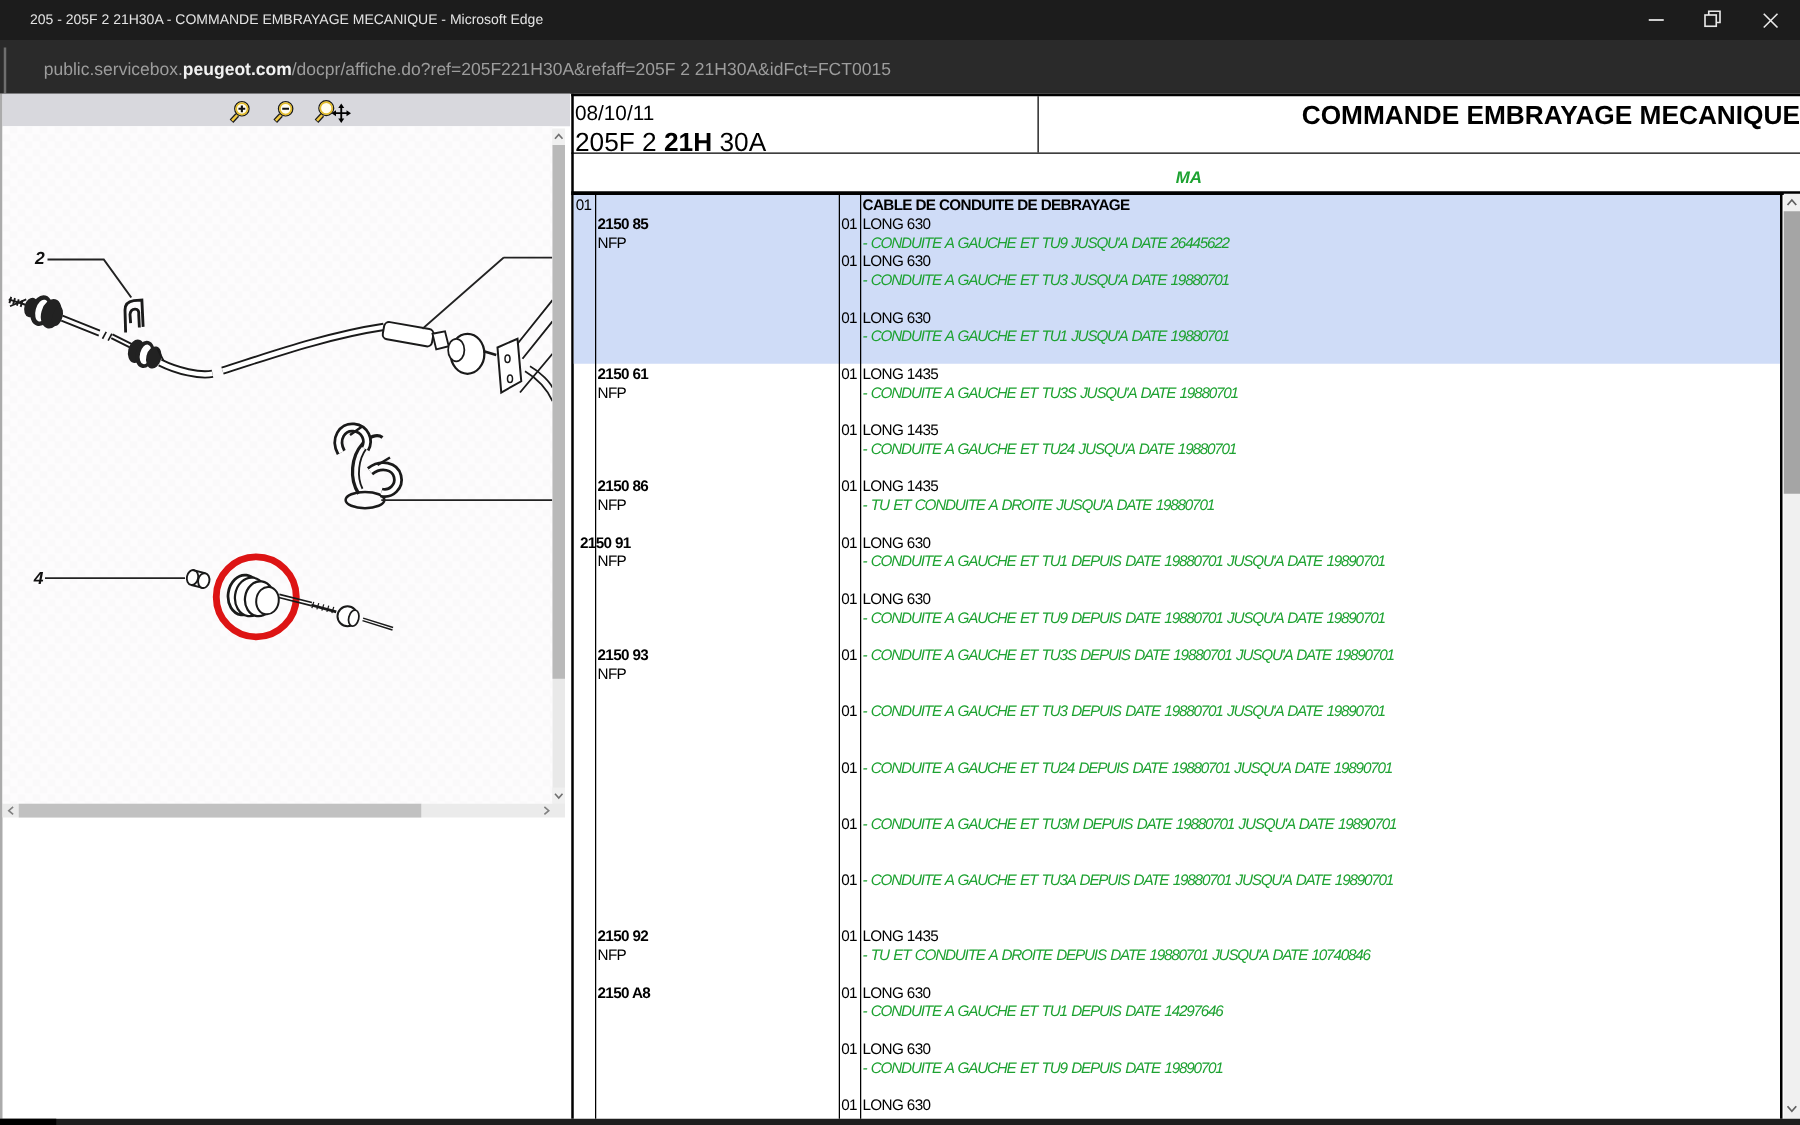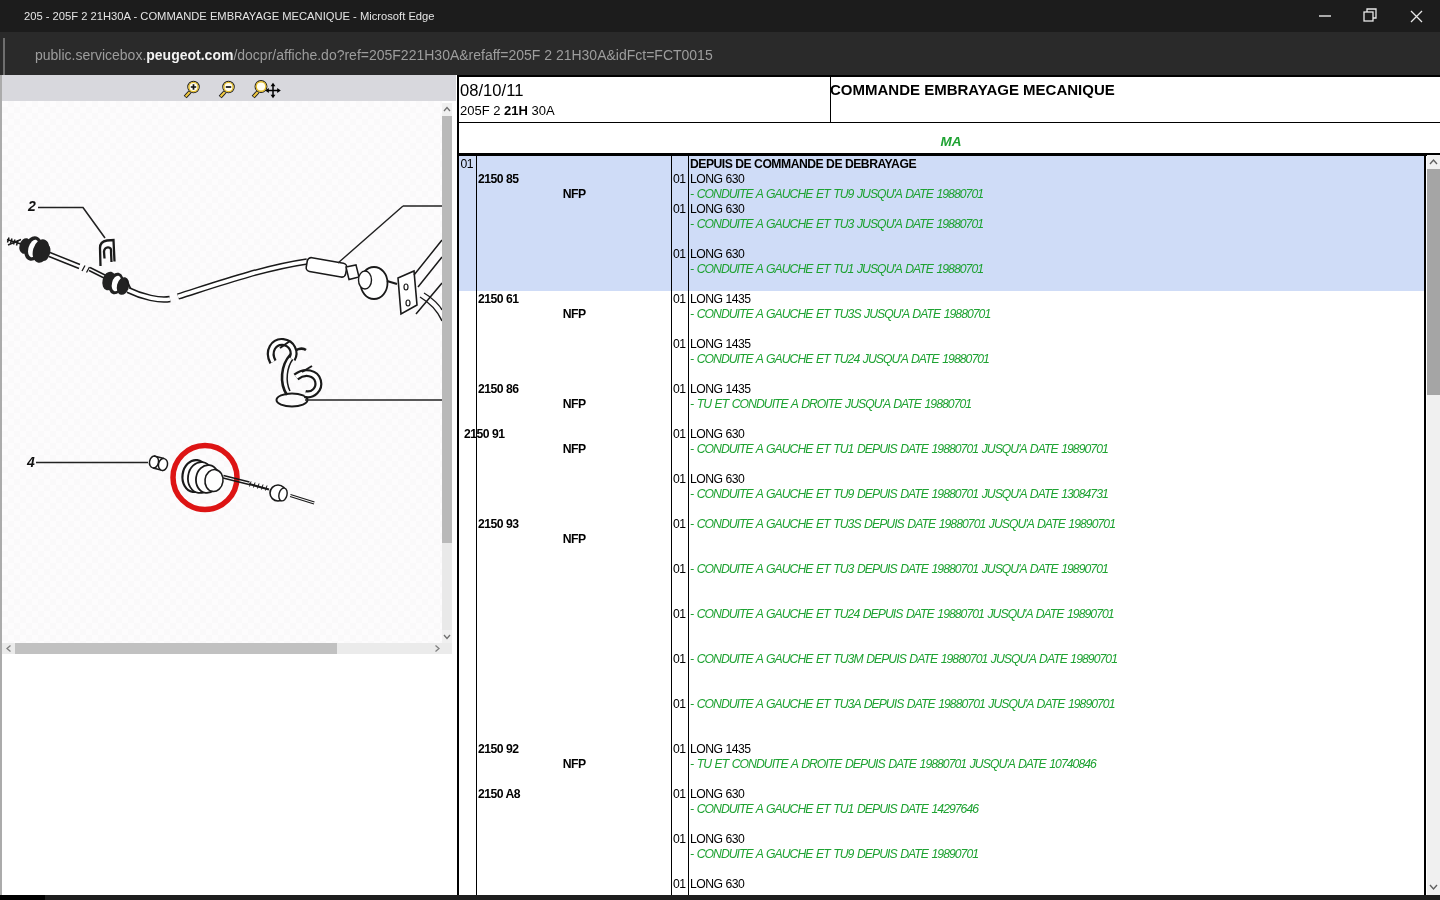--- a/index.html
+++ b/index.html
@@ -4,21 +4,21 @@
 <style>
   html,body{margin:0;padding:0}
   body{width:1440px;height:900px;overflow:hidden;position:relative;
        font-family:"Liberation Sans",sans-serif;background:#fff}
   .abs{position:absolute}
   .tl{position:absolute;white-space:pre}
   
   .t{position:absolute;white-space:pre;font-size:12.2px;letter-spacing:-0.5px;line-height:15px;height:15px;color:#000}
   .b{font-weight:bold}
   .g{color:#1da231;font-style:italic;letter-spacing:-0.95px;word-spacing:1.1px}
-  .nfp{position:absolute;width:192.5px;text-align:center;font-weight:bold;font-size:12.2px;letter-spacing:-0.5px;line-height:15px;height:15px}
+  .nfp{position:absolute;width:192.5px;text-align:left;font-weight:normal;font-size:12.2px;letter-spacing:-0.5px;line-height:15px;height:15px}
   .vline{position:absolute;background:#000;width:1px}
 </style>
 </head>
 <body>
 
 <div class="abs" style="left:0;top:0;width:1440px;height:32px;background:#1c1c1c"></div>
 <div class="tl" style="left:24px;top:9.5px;font-size:11.2px;color:#e4e4e4">205 - 205F 2 21H30A - COMMANDE EMBRAYAGE MECANIQUE - Microsoft Edge</div>
 <svg class="abs" style="left:1300px;top:0" width="140" height="32" viewBox="0 0 140 32">
   <line x1="19" y1="16" x2="31" y2="16" stroke="#e8e8e8" stroke-width="1.4"></line>
   <rect x="64" y="12" width="9" height="9" fill="none" stroke="#e8e8e8" stroke-width="1.3"></rect>
@@ -184,38 +184,38 @@
   <path d="M 433.5 2.5 L 437 5.5 L 433.5 8.5" stroke="#808080" stroke-width="1.3" fill="none"></path>
 </svg>
 
 <div class="abs" style="left:456.5px;top:75px;width:2.5px;height:820px;background:#000"></div>
 <div class="abs" style="left:456.5px;top:75px;width:983.5px;height:2px;background:#000"></div>
 <div class="vline" style="left:830px;top:77px;height:45px"></div>
 <div class="abs" style="left:456.5px;top:121.5px;width:983.5px;height:1.5px;background:#000"></div>
 <div class="abs" style="left:456.5px;top:153px;width:983.5px;height:2.5px;background:#000"></div>
 
 <div class="tl" style="left:460px;top:81px;font-size:16.6px;color:#000">08/10/11</div>
-<div class="tl" style="left:460px;top:103px;font-size:13px;color:#000">205F 2 <span class="b">21H</span> 30A</div>
-<div class="tl b" style="left:830px;top:81px;width:610px;text-align:left;font-size:15px;color:#000">COMMANDE EMBRAYAGE MECANIQUE</div>
+<div class="tl" style="left:460px;top:103px;font-size:21px;color:#000">205F 2 <span class="b">21H</span> 30A</div>
+<div class="tl b" style="left:830px;top:81px;width:610px;text-align:right;font-size:21px;color:#000">COMMANDE EMBRAYAGE MECANIQUE</div>
 <div class="tl" style="left:460px;top:134px;width:982px;text-align:center;font-size:13.5px;color:#1da231;font-style:italic;font-weight:bold">MA</div>
 
 <div class="abs" style="left:459px;top:155.5px;width:965.3px;height:135px;background:#cfdcf7"></div>
 
 <div class="vline" style="left:476px;top:155.5px;height:739.5px"></div>
 <div class="vline" style="left:671px;top:155.5px;height:739.5px"></div>
 <div class="vline" style="left:688px;top:155.5px;height:739.5px"></div>
 
 <div>
 <div class="t" style="left:460.5px;top:157.3px">01</div>
-<div class="t b" style="left:690px;top:157.3px">DEPUIS DE COMMANDE DE DEBRAYAGE</div>
+<div class="t b" style="left:690px;top:157.3px">CABLE DE CONDUITE DE DEBRAYAGE</div>
 <div class="t b" style="left:478px;top:172.3px">2150 85</div>
 <div class="t" style="left:673px;top:172.3px">01</div>
 <div class="t " style="left:690px;top:172.3px">LONG 630</div>
 <div class="nfp" style="left:478px;top:187.3px">NFP</div>
-<div class="t g" style="left:690px;top:187.3px">- CONDUITE A GAUCHE ET TU9 JUSQU'A DATE 19880701</div>
+<div class="t g" style="left:690px;top:187.3px">- CONDUITE A GAUCHE ET TU9 JUSQU'A DATE 26445622</div>
 <div class="t" style="left:673px;top:202.3px">01</div>
 <div class="t " style="left:690px;top:202.3px">LONG 630</div>
 <div class="t g" style="left:690px;top:217.3px">- CONDUITE A GAUCHE ET TU3 JUSQU'A DATE 19880701</div>
 <div class="t" style="left:673px;top:247.3px">01</div>
 <div class="t " style="left:690px;top:247.3px">LONG 630</div>
 <div class="t g" style="left:690px;top:262.3px">- CONDUITE A GAUCHE ET TU1 JUSQU'A DATE 19880701</div>
 <div class="t b" style="left:478px;top:292.3px">2150 61</div>
 <div class="t" style="left:673px;top:292.3px">01</div>
 <div class="t " style="left:690px;top:292.3px">LONG 1435</div>
 <div class="nfp" style="left:478px;top:307.3px">NFP</div>
@@ -228,21 +228,21 @@
 <div class="t " style="left:690px;top:382.3px">LONG 1435</div>
 <div class="nfp" style="left:478px;top:397.3px">NFP</div>
 <div class="t g" style="left:690px;top:397.3px">- TU ET CONDUITE A DROITE JUSQU'A DATE 19880701</div>
 <div class="t b" style="left:464px;top:427.3px">2150 91</div>
 <div class="t" style="left:673px;top:427.3px">01</div>
 <div class="t " style="left:690px;top:427.3px">LONG 630</div>
 <div class="nfp" style="left:478px;top:442.3px">NFP</div>
 <div class="t g" style="left:690px;top:442.3px">- CONDUITE A GAUCHE ET TU1 DEPUIS DATE 19880701 JUSQU'A DATE 19890701</div>
 <div class="t" style="left:673px;top:472.3px">01</div>
 <div class="t " style="left:690px;top:472.3px">LONG 630</div>
-<div class="t g" style="left:690px;top:487.3px">- CONDUITE A GAUCHE ET TU9 DEPUIS DATE 19880701 JUSQU'A DATE 13084731</div>
+<div class="t g" style="left:690px;top:487.3px">- CONDUITE A GAUCHE ET TU9 DEPUIS DATE 19880701 JUSQU'A DATE 19890701</div>
 <div class="t b" style="left:478px;top:517.3px">2150 93</div>
 <div class="t" style="left:673px;top:517.3px">01</div>
 <div class="t g" style="left:690px;top:517.3px">- CONDUITE A GAUCHE ET TU3S DEPUIS DATE 19880701 JUSQU'A DATE 19890701</div>
 <div class="nfp" style="left:478px;top:532.3px">NFP</div>
 <div class="t" style="left:673px;top:562.3px">01</div>
 <div class="t g" style="left:690px;top:562.3px">- CONDUITE A GAUCHE ET TU3 DEPUIS DATE 19880701 JUSQU'A DATE 19890701</div>
 <div class="t" style="left:673px;top:607.3px">01</div>
 <div class="t g" style="left:690px;top:607.3px">- CONDUITE A GAUCHE ET TU24 DEPUIS DATE 19880701 JUSQU'A DATE 19890701</div>
 <div class="t" style="left:673px;top:652.3px">01</div>
 <div class="t g" style="left:690px;top:652.3px">- CONDUITE A GAUCHE ET TU3M DEPUIS DATE 19880701 JUSQU'A DATE 19890701</div>

